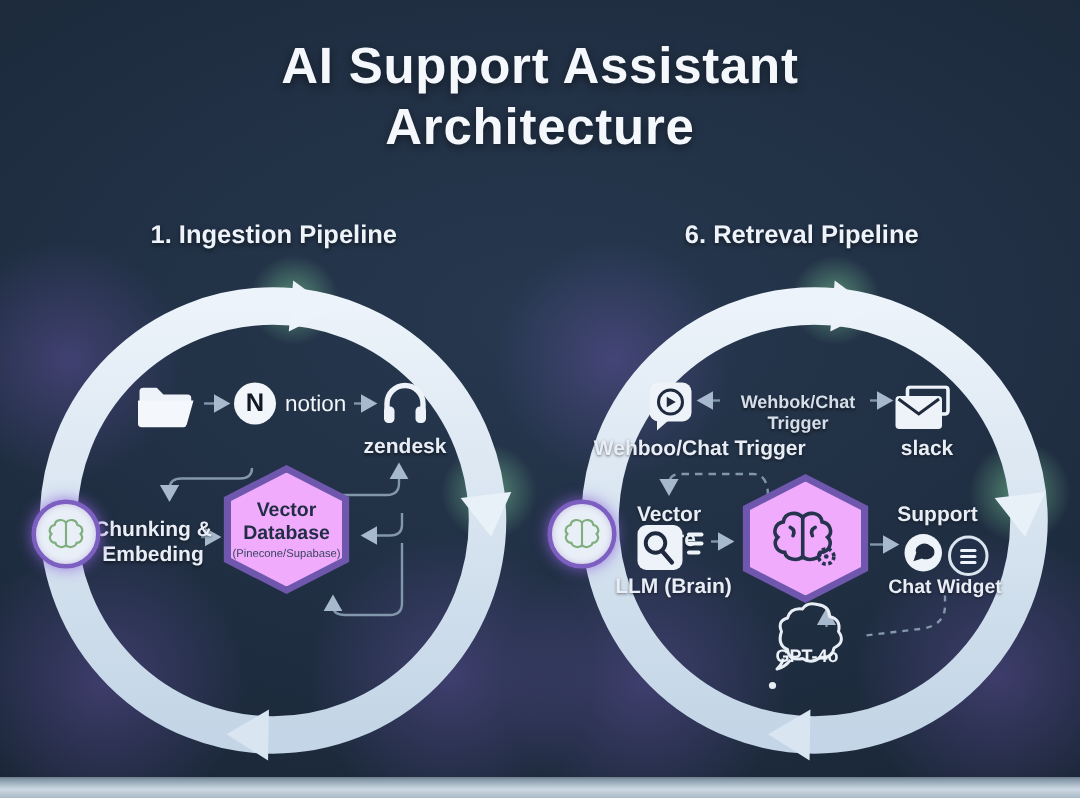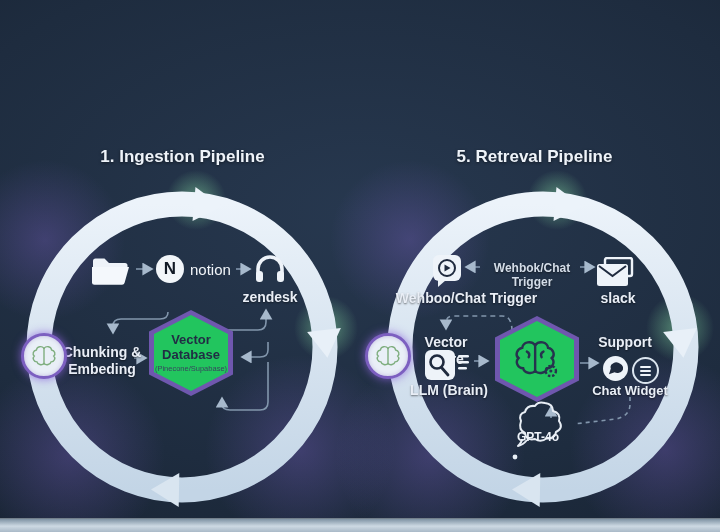--- a/index.html
+++ b/index.html
@@ -31,21 +31,21 @@
   }
   .lbl-sm{font-size:12px;font-weight:600;color:#d4dde8;}
   .hex-outer{
     clip-path:polygon(50% 0,100% 25%,100% 75%,50% 100%,0 75%,0 25%);
     background:#6f57ae;
     filter:drop-shadow(0 0 7px rgba(130,95,215,.55));
   }
   .hex-inner{
     position:absolute;left:5px;top:5px;right:5px;bottom:5px;
     clip-path:polygon(50% 0,100% 25%,100% 75%,50% 100%,0 75%,0 25%);
-    background:#22c55e;
+    background:#f0abfc;
     display:flex;flex-direction:column;align-items:center;justify-content:center;
   }
   .hex-line{color:#212d44;font-weight:700;font-size:13px;line-height:1.15;}
   .hex-sub{color:#38455e;font-weight:400;font-size:7.5px;margin-top:2px;}
   .badge{
     width:40px;height:40px;border-radius:50%;
     background:#e9eff7;border:3px solid #7c5fc0;
     box-shadow:0 0 10px rgba(140,100,220,.85), inset 0 0 4px rgba(110,80,180,.3);
     display:flex;align-items:center;justify-content:center;
   }
@@ -143,22 +143,24 @@
       <path d="M630 397 L630 404 Q630 416 616 419 L574 424" stroke-dasharray="4 4"></path>
     </g>
 
     <g stroke="#e8eef5" stroke-width="2" fill="none" stroke-linejoin="round">
       <path d="M521 421 q-3-7 4-9 q2-7 10-6 q3-5 10-3 q8 1 8 8 q8 2 6 10 q5 7-3 11 q-1 7-9 6 q-6 5-12 1 q-9 2-10-6 q-7-3-4-12 z"></path>
       <path d="M527 440 q-4 5-9 6 q4-4 4-7"></path>
       <circle cx="515" cy="457" r="2.4" fill="#e8eef5" stroke="none"></circle>
     </g>
   </svg>
 
+  <div class="abs title">AI Support Assistant
+Architecture</div>
   <div class="abs heading" style="left:60px;top:147px;width:245px;">1. Ingestion Pipeline</div>
-  <div class="abs heading" style="left:412px;top:147px;width:245px;">5. Retreval Pipeline</div>
+  <div class="abs heading" style="left:412px;top:147px;width:245px;">6. Retreval Pipeline</div>
 
   <svg class="abs" style="left:90px;top:254px;" width="40" height="32" viewBox="0 0 40 32">
     <path d="M3 7 a2.5 2.5 0 0 1 2.5-2.5 h9 l4.5 4.5 h16 a2.5 2.5 0 0 1 2.5 2.5 v2.5 H3 z" fill="#eef3f9"></path>
     <path d="M2 13 h37 l-4.5 16 a2.5 2.5 0 0 1-2.4 1.8 H4.5 A2.5 2.5 0 0 1 2 28.3 z" fill="#f4f8fc"></path>
   </svg>
 
   <div class="abs notion-circle" style="left:156px;top:255px;">
     <span>N</span>
   </div>
   <div class="abs brand" style="left:190px;top:261px;">notion</div>

